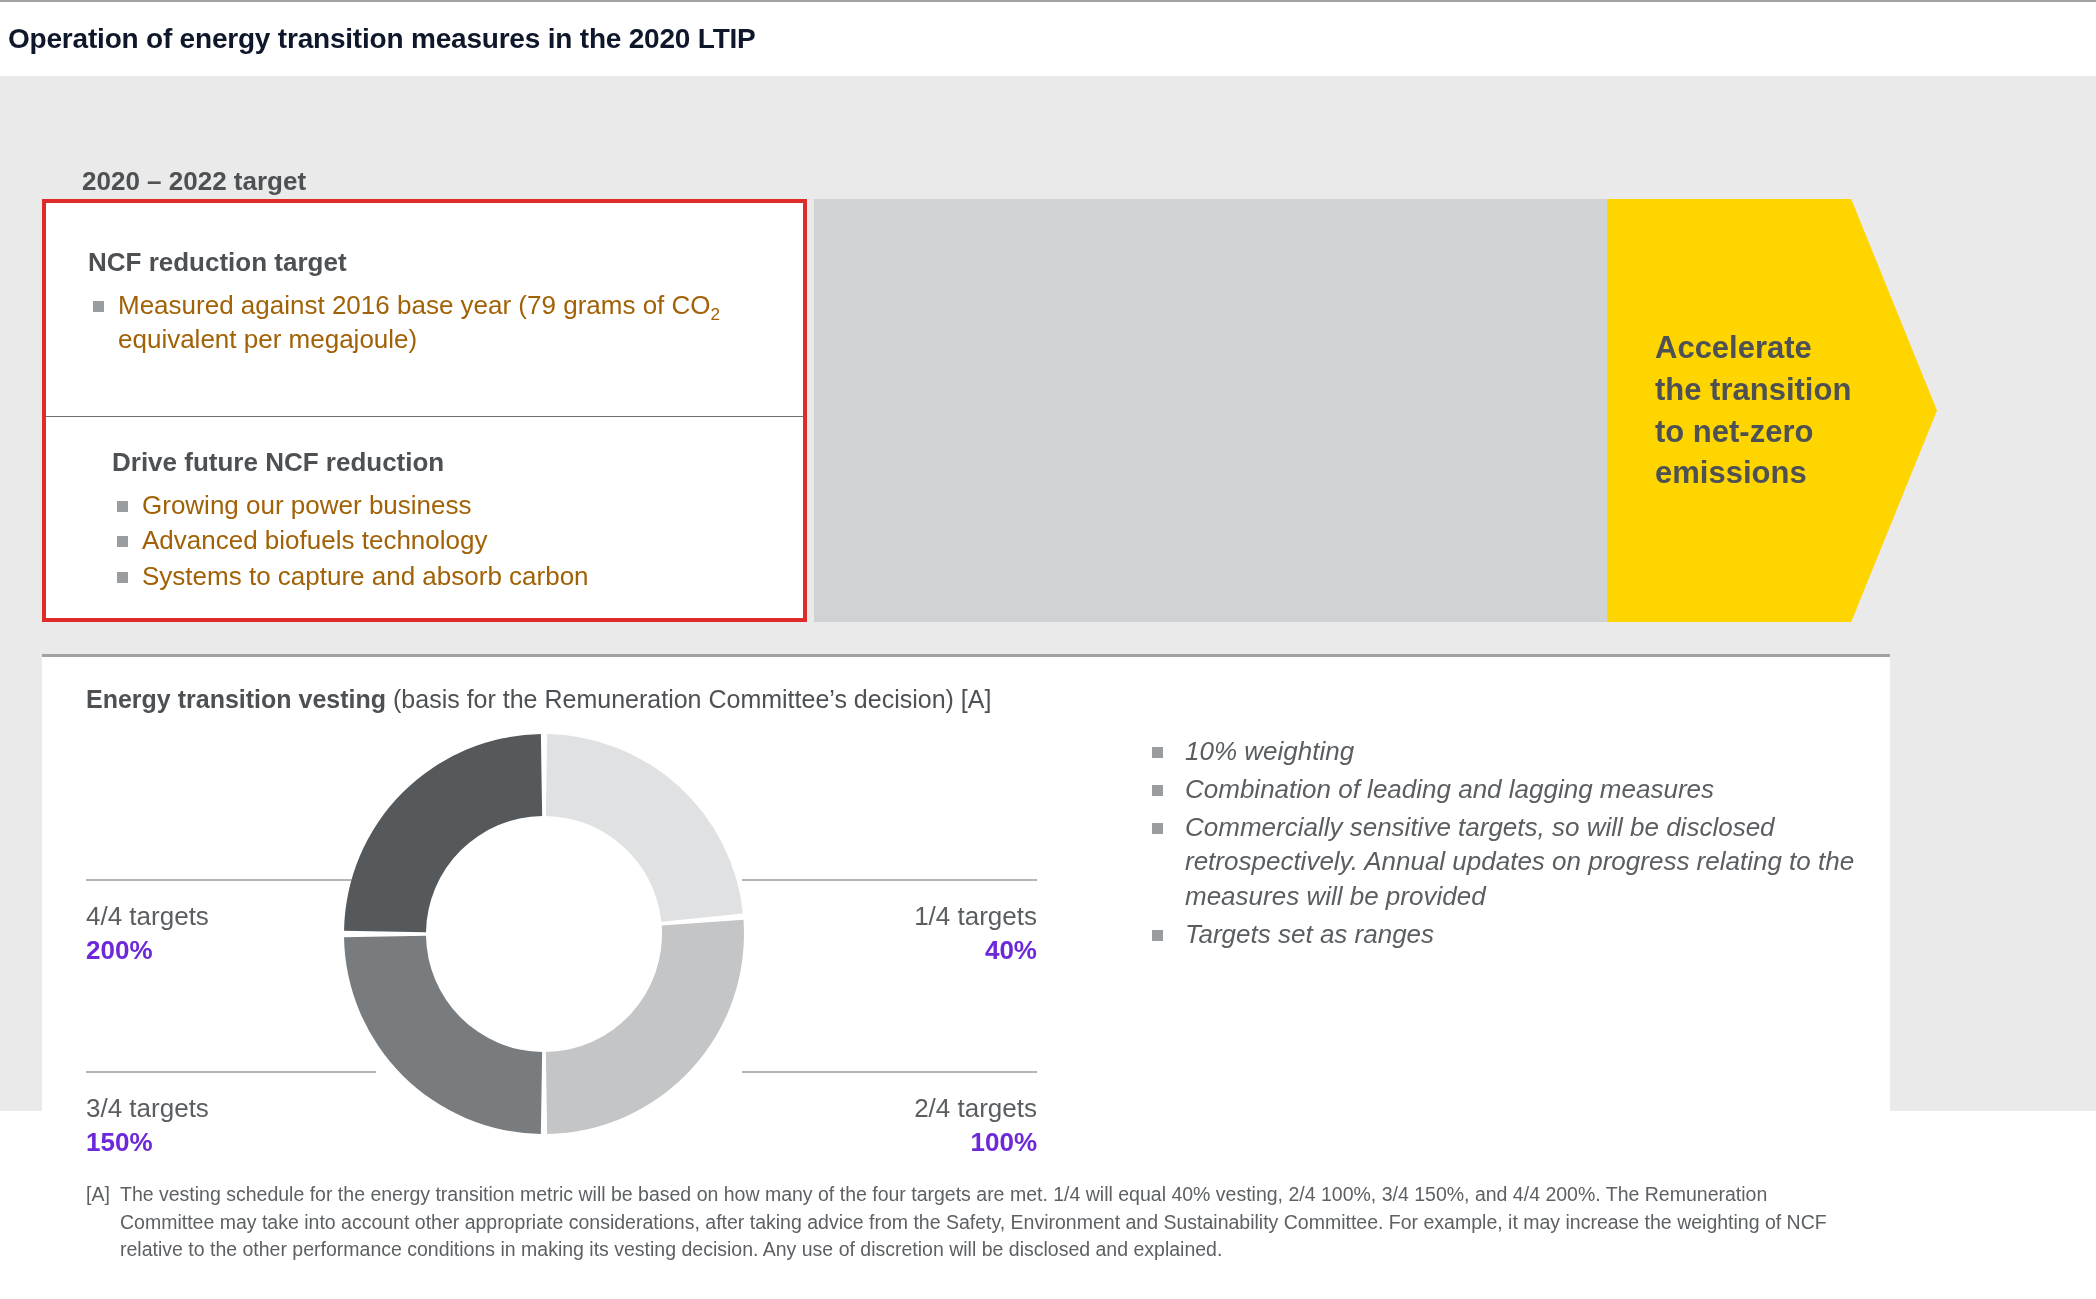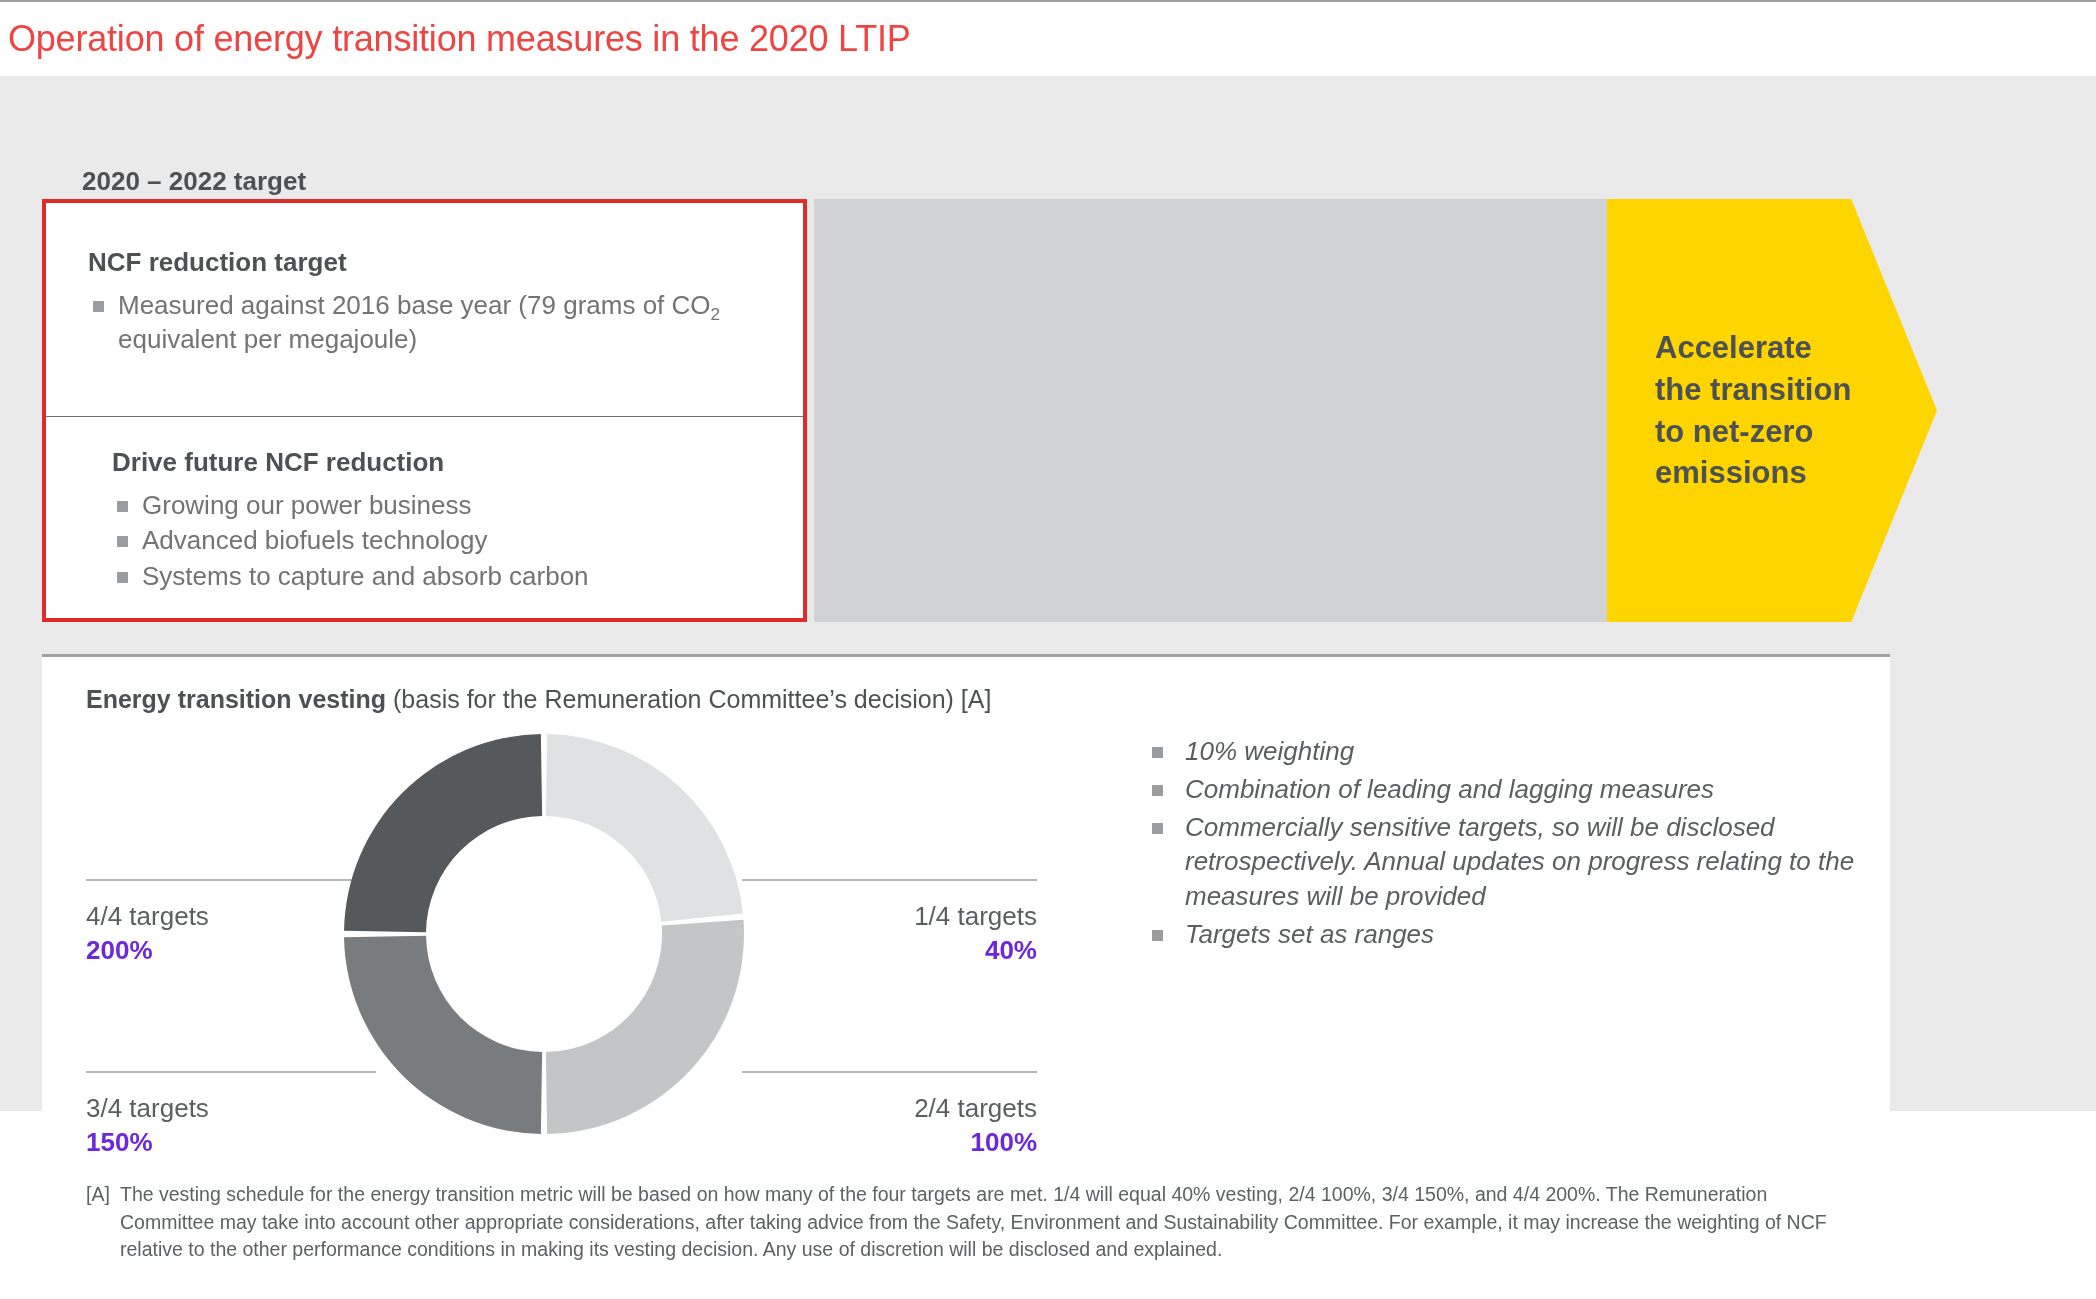--- a/index.html
+++ b/index.html
@@ -16,23 +16,23 @@
   
   #page-title-bar {
     height: 76px;
     background: #ffffff;
     border-top: 2px solid #9fa2a4;
     display: flex;
     align-items: center;
     padding-left: 8px;
   }
   #page-title {
-    font-size: 36px;
-    font-weight: normal;
-    color: #ef4444;
+    font-size: 28px;
+    font-weight: bold;
+    color: #0f172a;
     letter-spacing: -0.2px;
   }
 
   
   #canvas {
     position: relative;
     width: 2096px;
     height: 1035px;
     background: #eaeaea;
   }
@@ -89,21 +89,21 @@
     color: #4d5154;
     margin-bottom: 10px;
   }
 
   ul.sq-list { list-style: none; }
   ul.sq-list li {
     position: relative;
     padding-left: 30px;
     font-size: 26px;
     line-height: 1.32;
-    color: #737373;
+    color: #a16207;
     margin-bottom: 1px;
   }
   ul.sq-list li::before {
     content: "";
     position: absolute;
     left: 5px;
     top: 13px;
     width: 11px;
     height: 11px;
     background: #9a9d9f;

